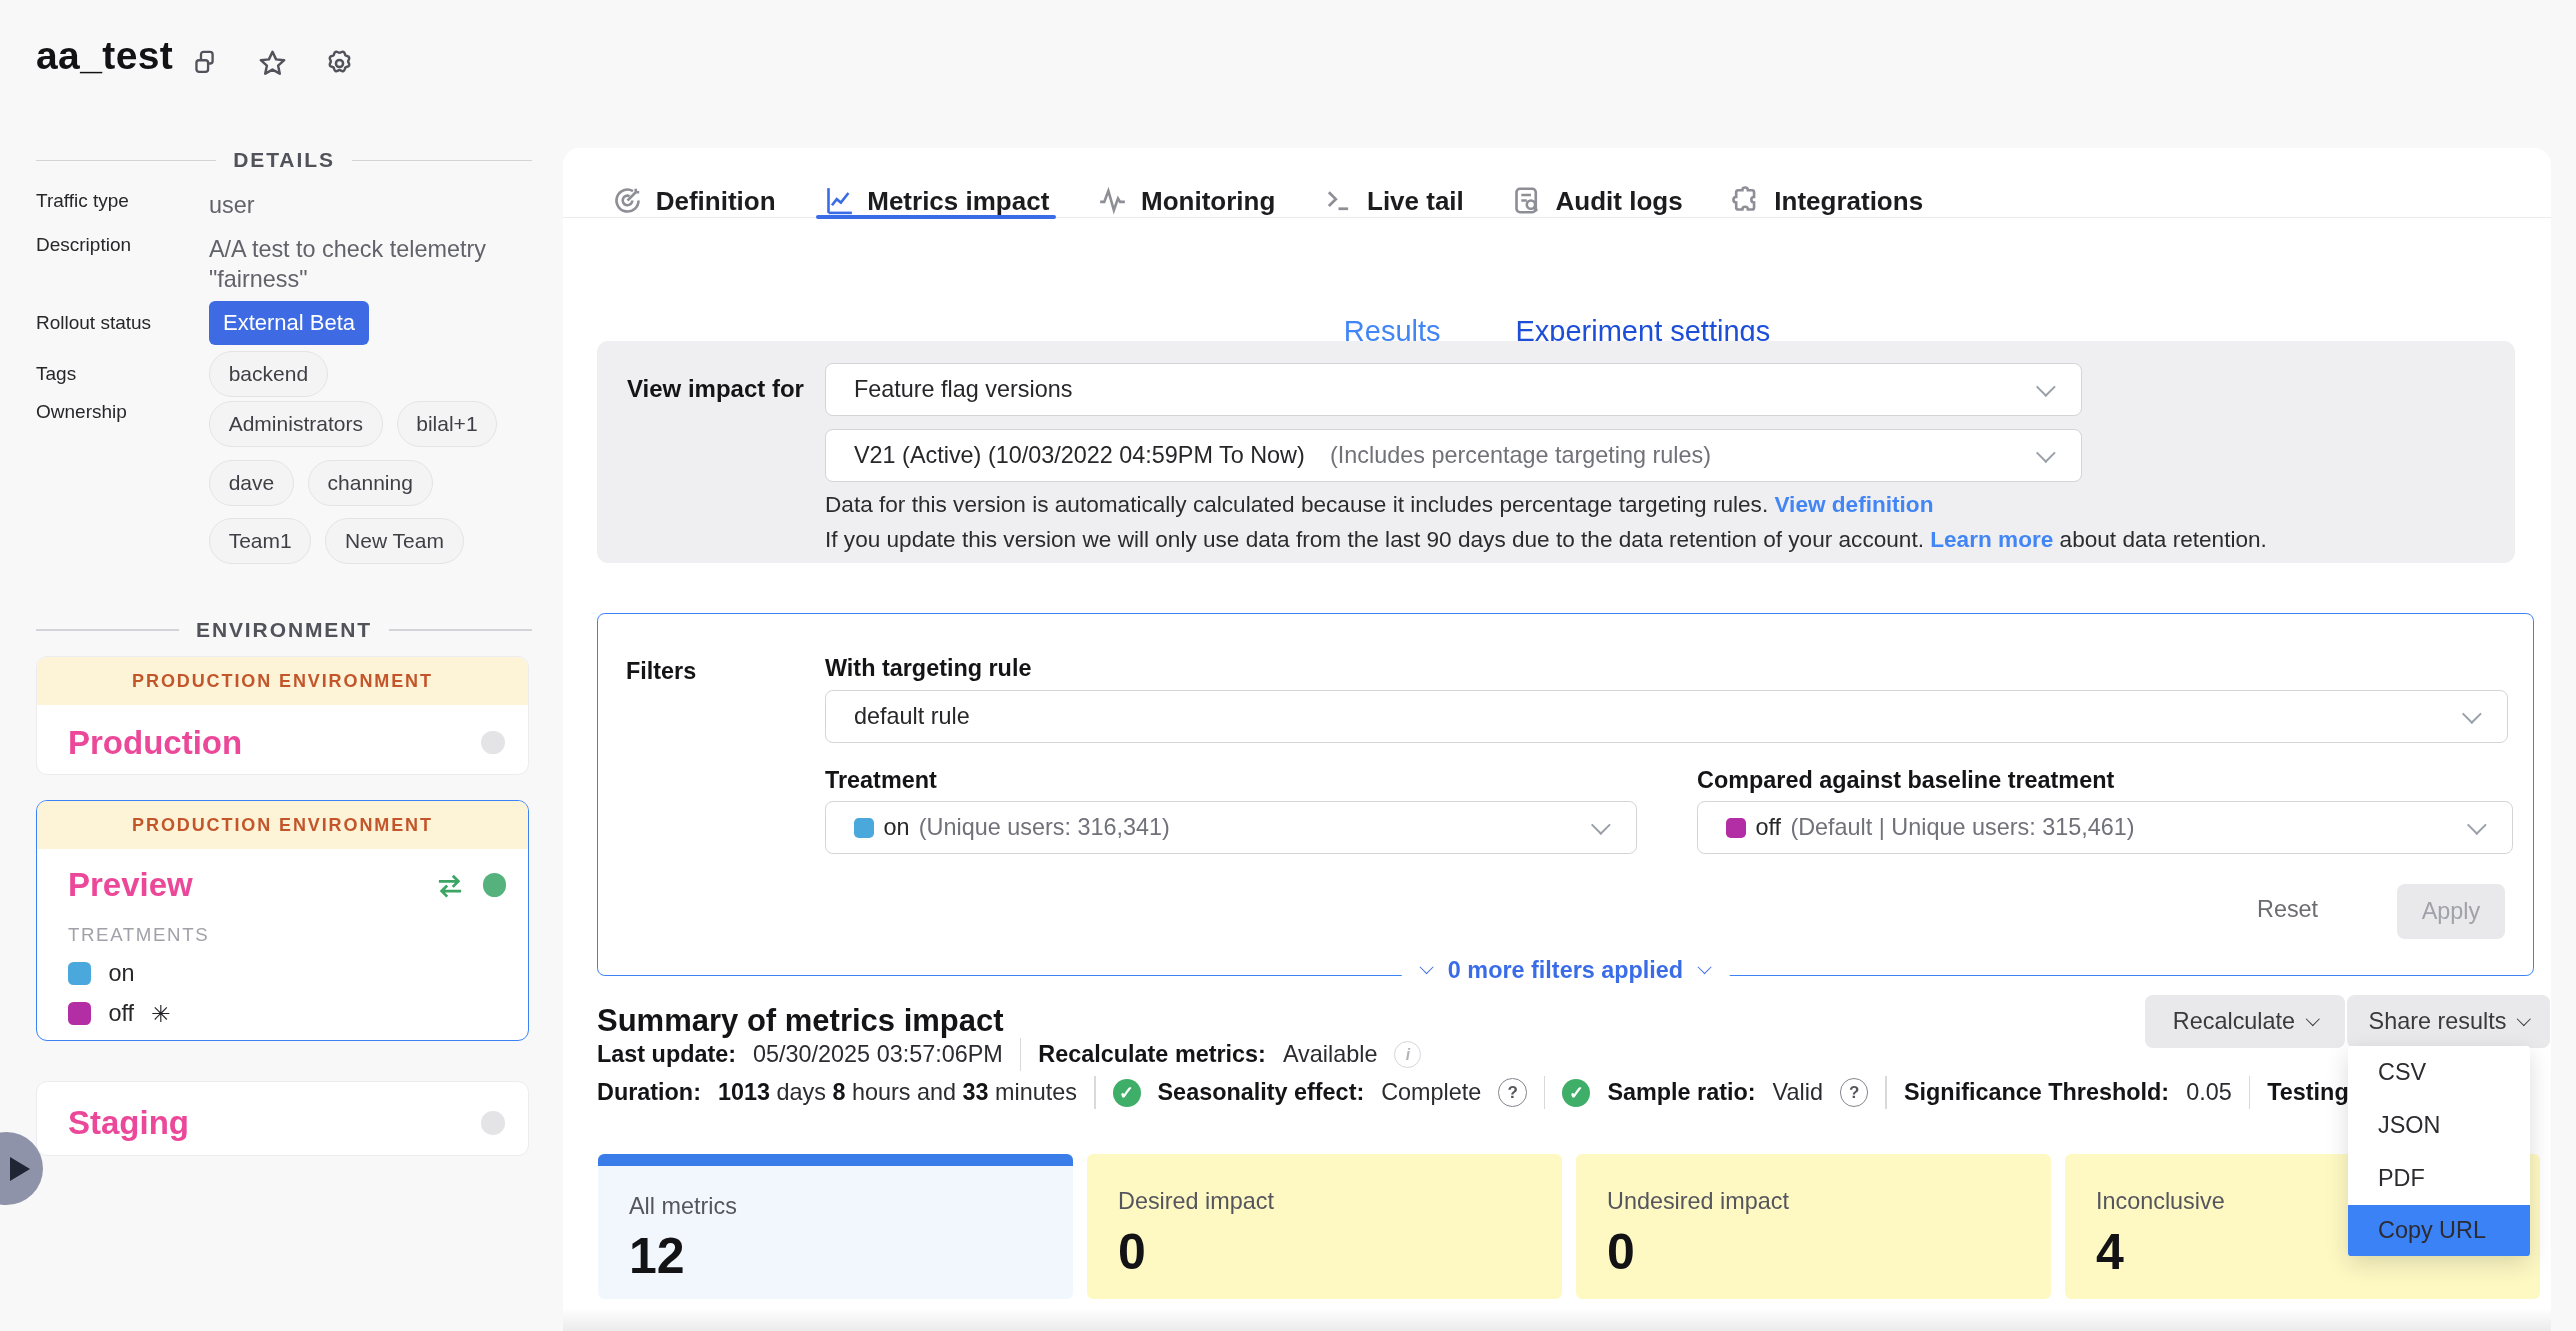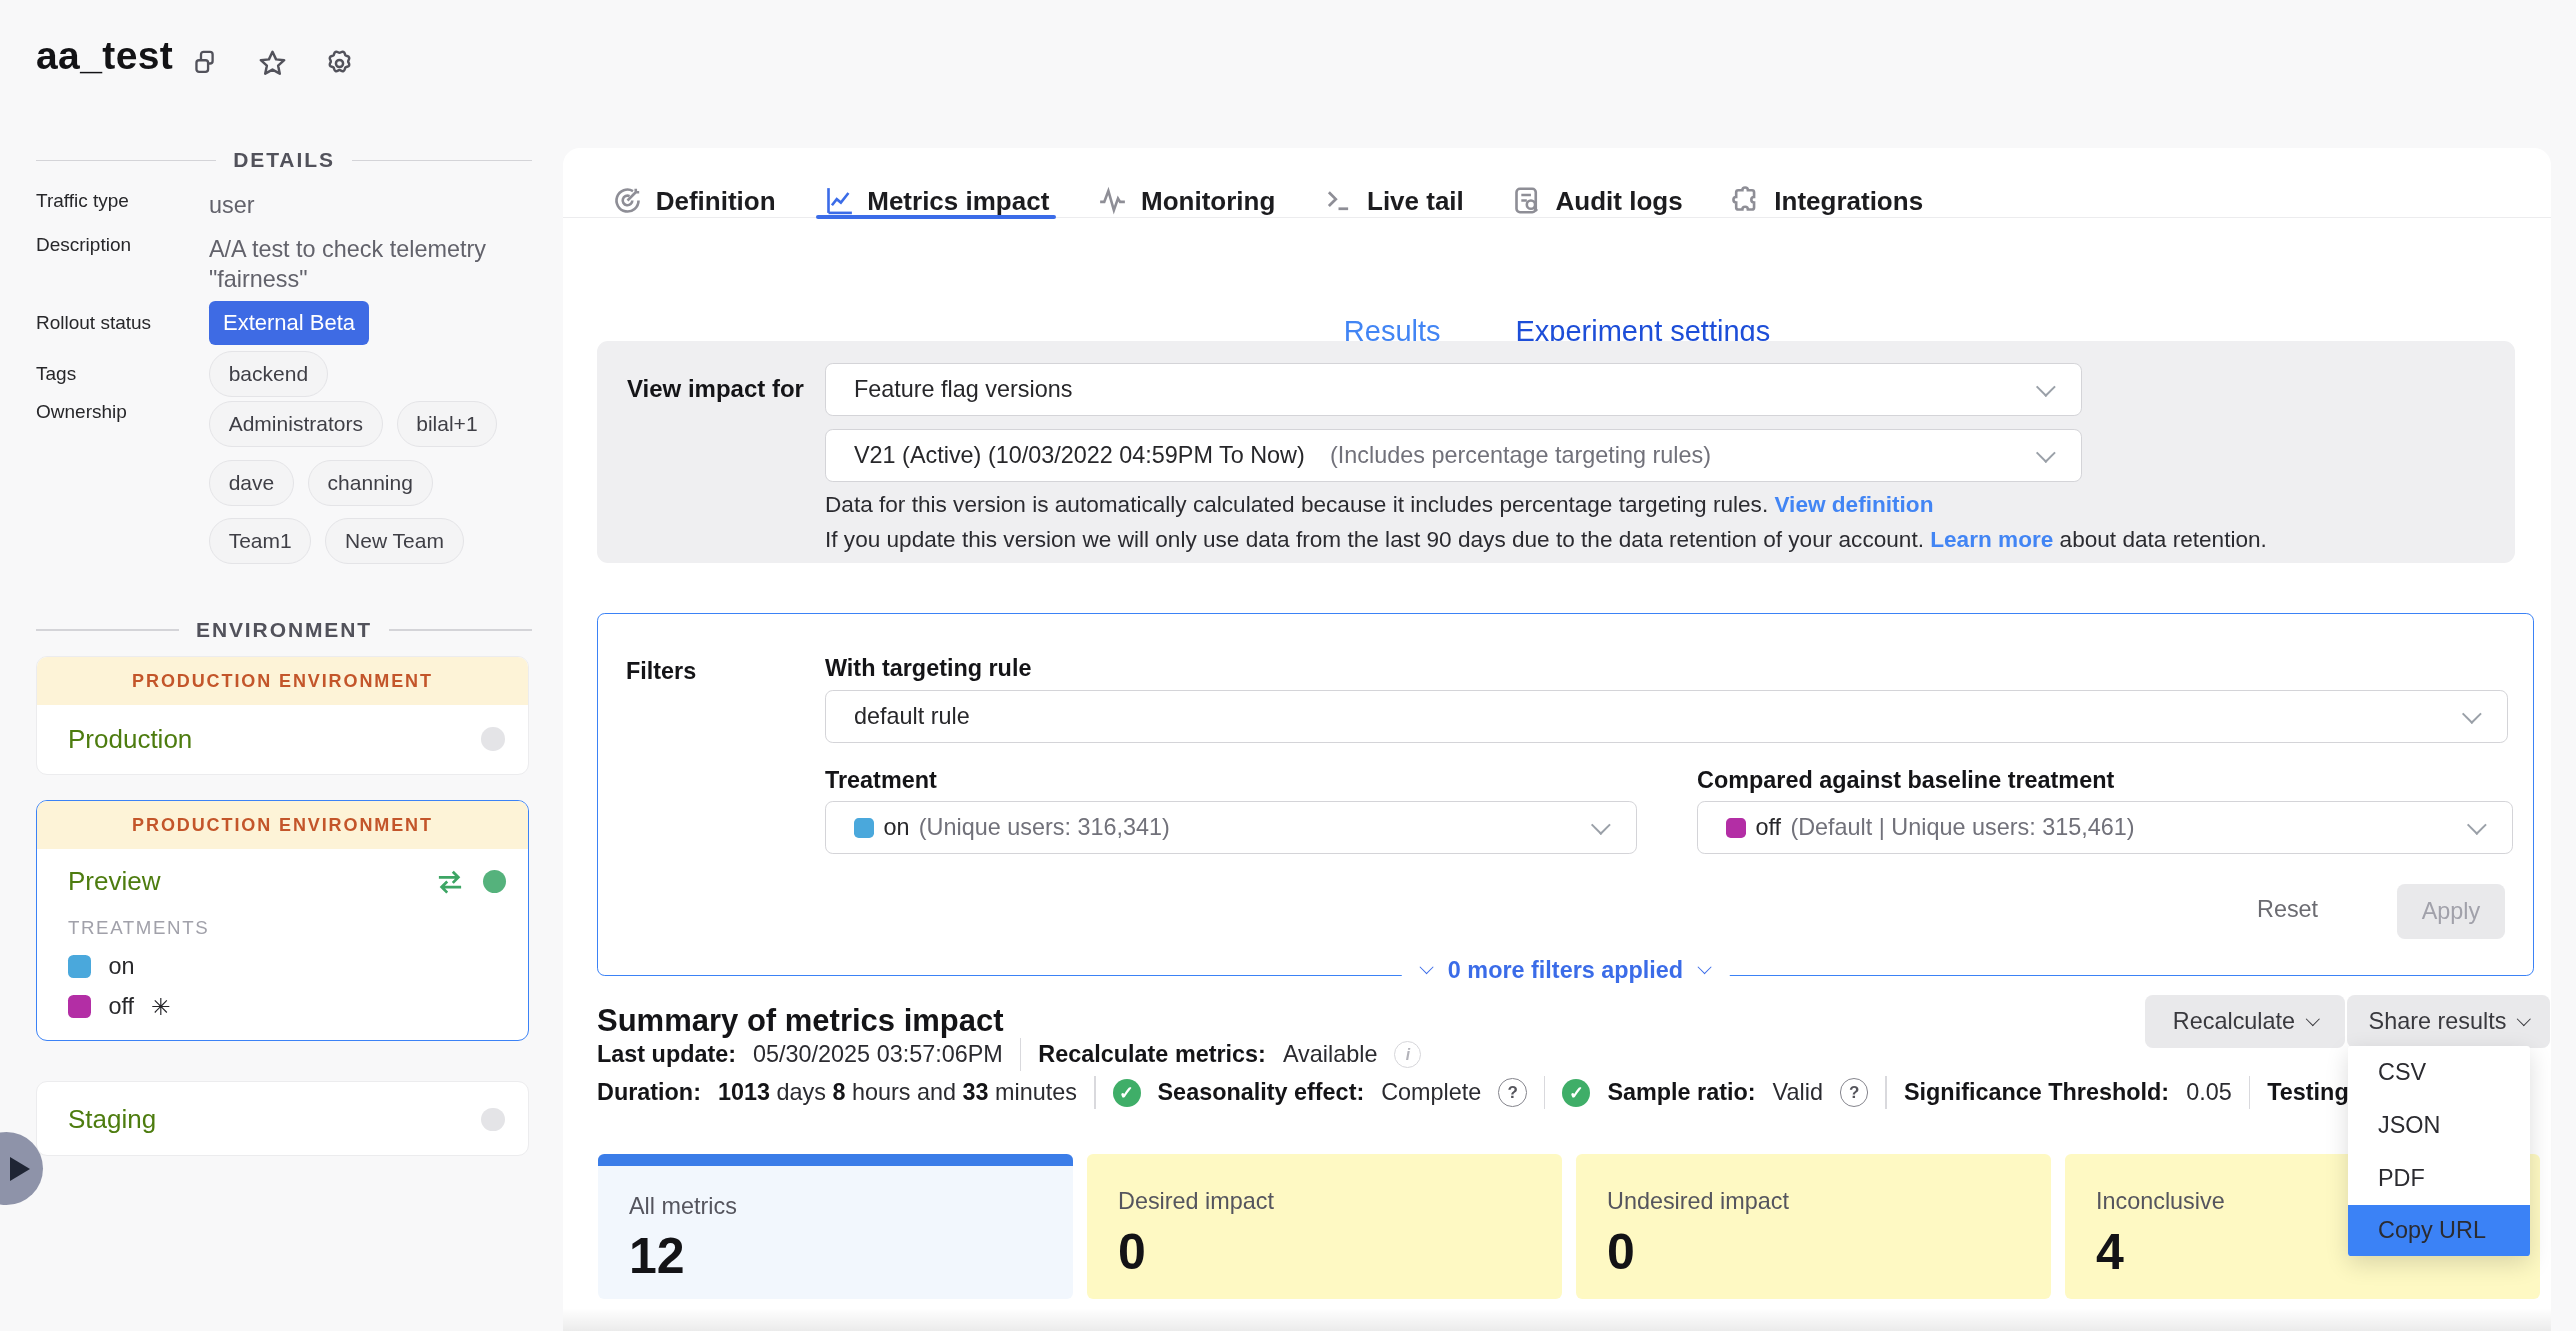--- a/index.html
+++ b/index.html
@@ -16,21 +16,21 @@
   .sechead .tx{font-size:21px;font-weight:600;color:#52525b;letter-spacing:1.9px;}
   .drow{position:absolute;left:0;width:496px;display:flex;}
   .dlabel{width:173px;font-size:19px;color:#27272a;flex:none;}
   .dval{width:310px;font-size:23.4px;color:#62626b;line-height:30px;}
   .badge{display:inline-block;background:#3e6be4;color:#fff;font-size:22px;padding:7px 14px;border-radius:6.2px;}
   .pill{display:inline-block;background:#f4f4f5;border:1.2px solid #e4e4e7;color:#3f3f46;font-size:21px;padding:7px 18.7px;border-radius:779px;}
   .pills{display:flex;flex-wrap:wrap;gap:12.5px 14px;}
   .envcard{position:absolute;left:0;width:491px;background:#fff;border:1.2px solid #ececee;border-radius:11px;overflow:hidden;}
   .envcard.sel{border:1.9px solid #3b82f6;}
   .banner{height:48px;background:#fdf3d7;display:flex;align-items:center;justify-content:center;font-size:18px;font-weight:700;letter-spacing:1.9px;color:#c3552a;}
-  .envname{font-size:26px;font-weight:400;color:#4d7c0f;}
+  .envname{font-size:33px;font-weight:700;color:#ec4899;}
   .dot{width:23.4px;height:23.4px;border-radius:50%;}
   .graydot{background:#e4e4e7;}
   .greendot{background:#55b27c;}
   .treathead{font-size:18.7px;color:#a1a1aa;letter-spacing:1.6px;}
   .sq{width:23.4px;height:23.4px;border-radius:5.5px;flex:none;}
   .sqon{background:#4aa8dc;}
   .sqoff{background:#b32ea5;}
   .trow{display:flex;align-items:center;gap:17px;font-size:23.4px;color:#27272a;}
   
   .main{left:563px;top:148px;width:1988px;height:1184px;background:#fff;border-radius:17px 17px 0 0;}

